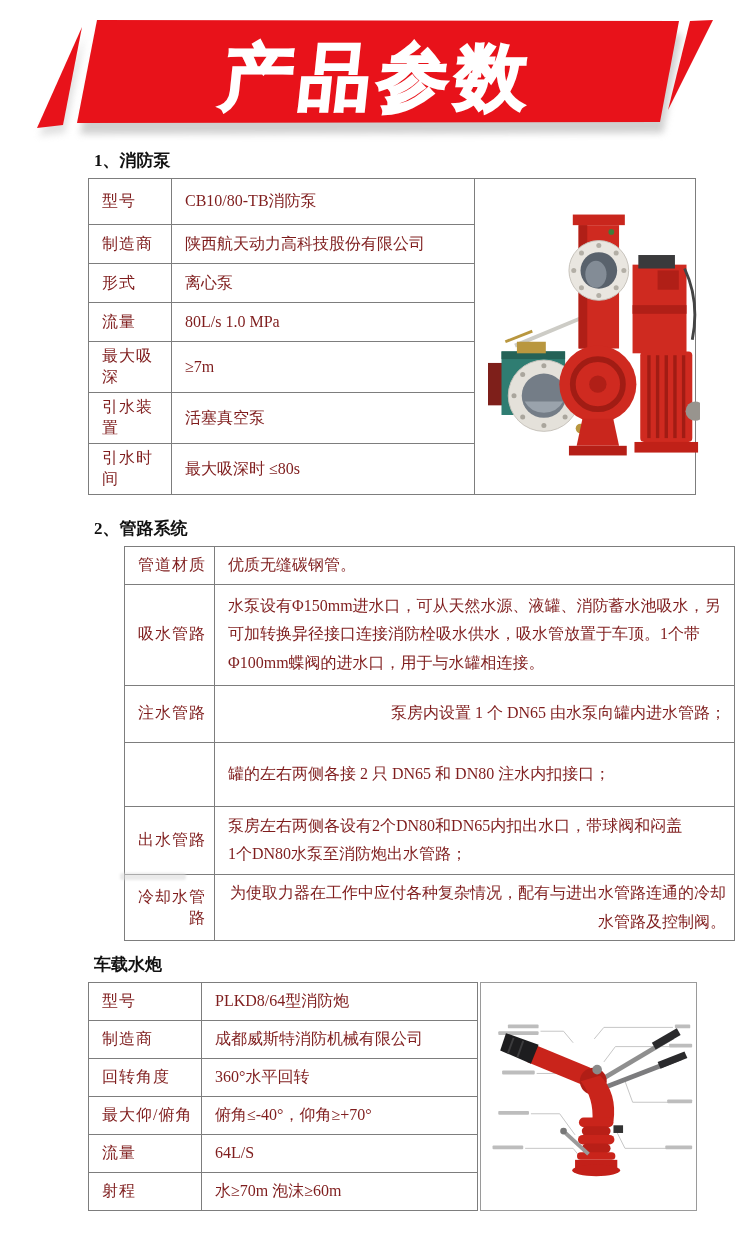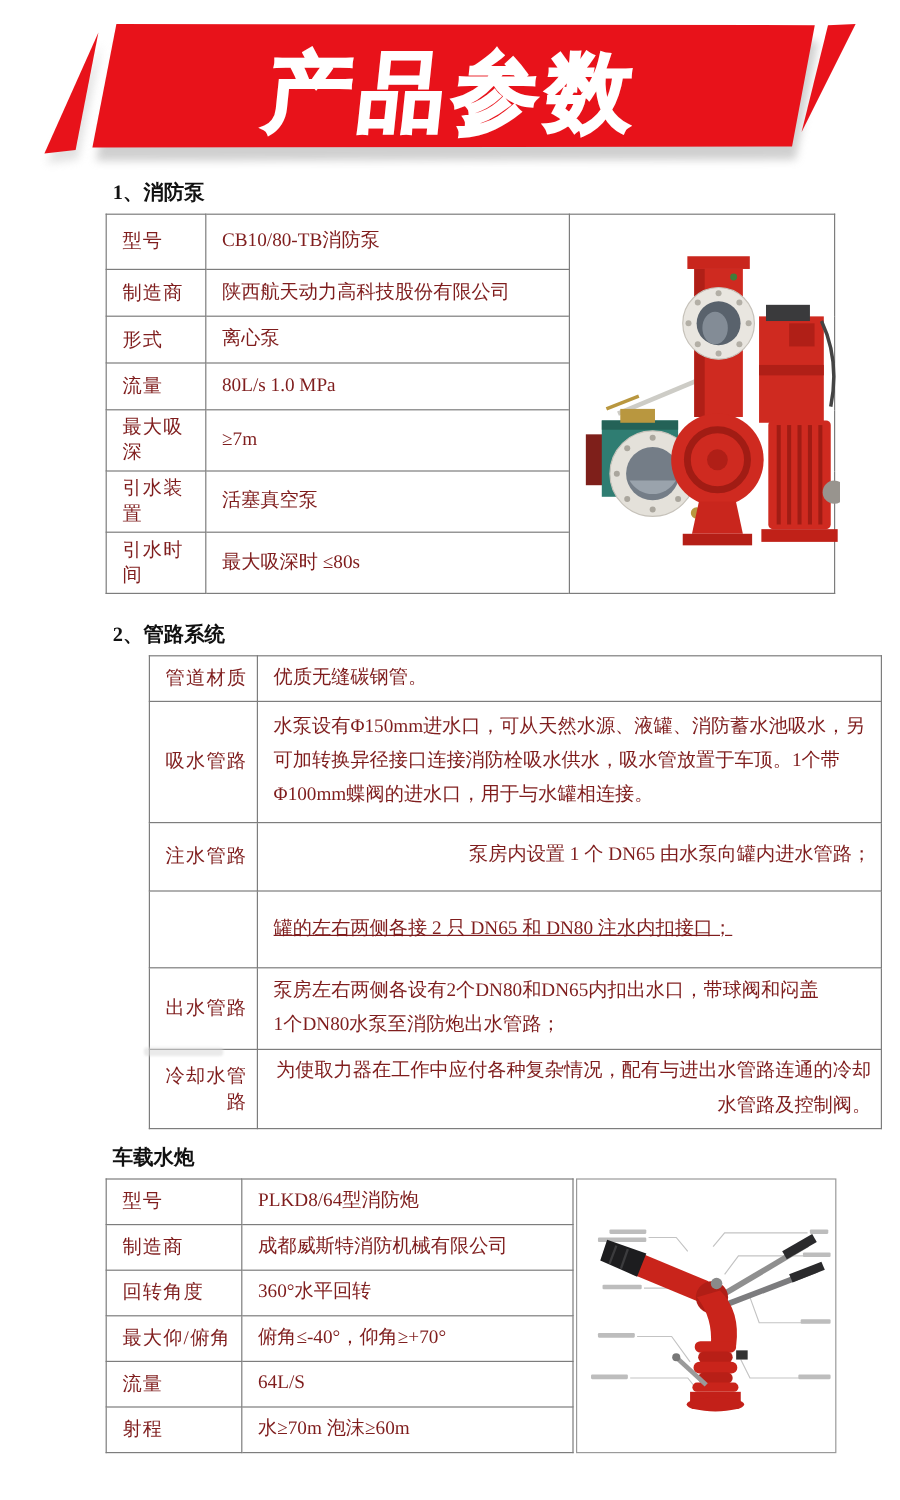--- a/index.html
+++ b/index.html
@@ -50,21 +50,21 @@
   table.t1 { width: 607px; }
   table.t1 td { height: 39px; }
   table.t1 tr.tall td { height: 46px; }
   td.imgcell { padding: 2px; vertical-align: middle; text-align: center; }
 
   
   table.t2 { width: 610px; margin-left: 36px; }
   .t2 .r1 td { height: 37px; }
   .t2 .r2 td { height: 101px; }
   .t2 .r3 td { height: 57px; text-align: right; }
-  .t2 .r4 td { height: 64px; text-decoration: underline; }
+  .t2 .r4 td { height: 64px; }
   .t2 .r5 td { height: 68px; }
   .t2 .r6 td { height: 62px; text-align: right; }
 
   
   .t3row { display: flex; align-items: stretch; }
   table.t3 { width: 389px; }
   table.t3 td { height: 37px; }
   .cannon-box {
     width: 223px; height: 229px; margin-left: 2px;
     border: 1px solid #9a9a9a;

